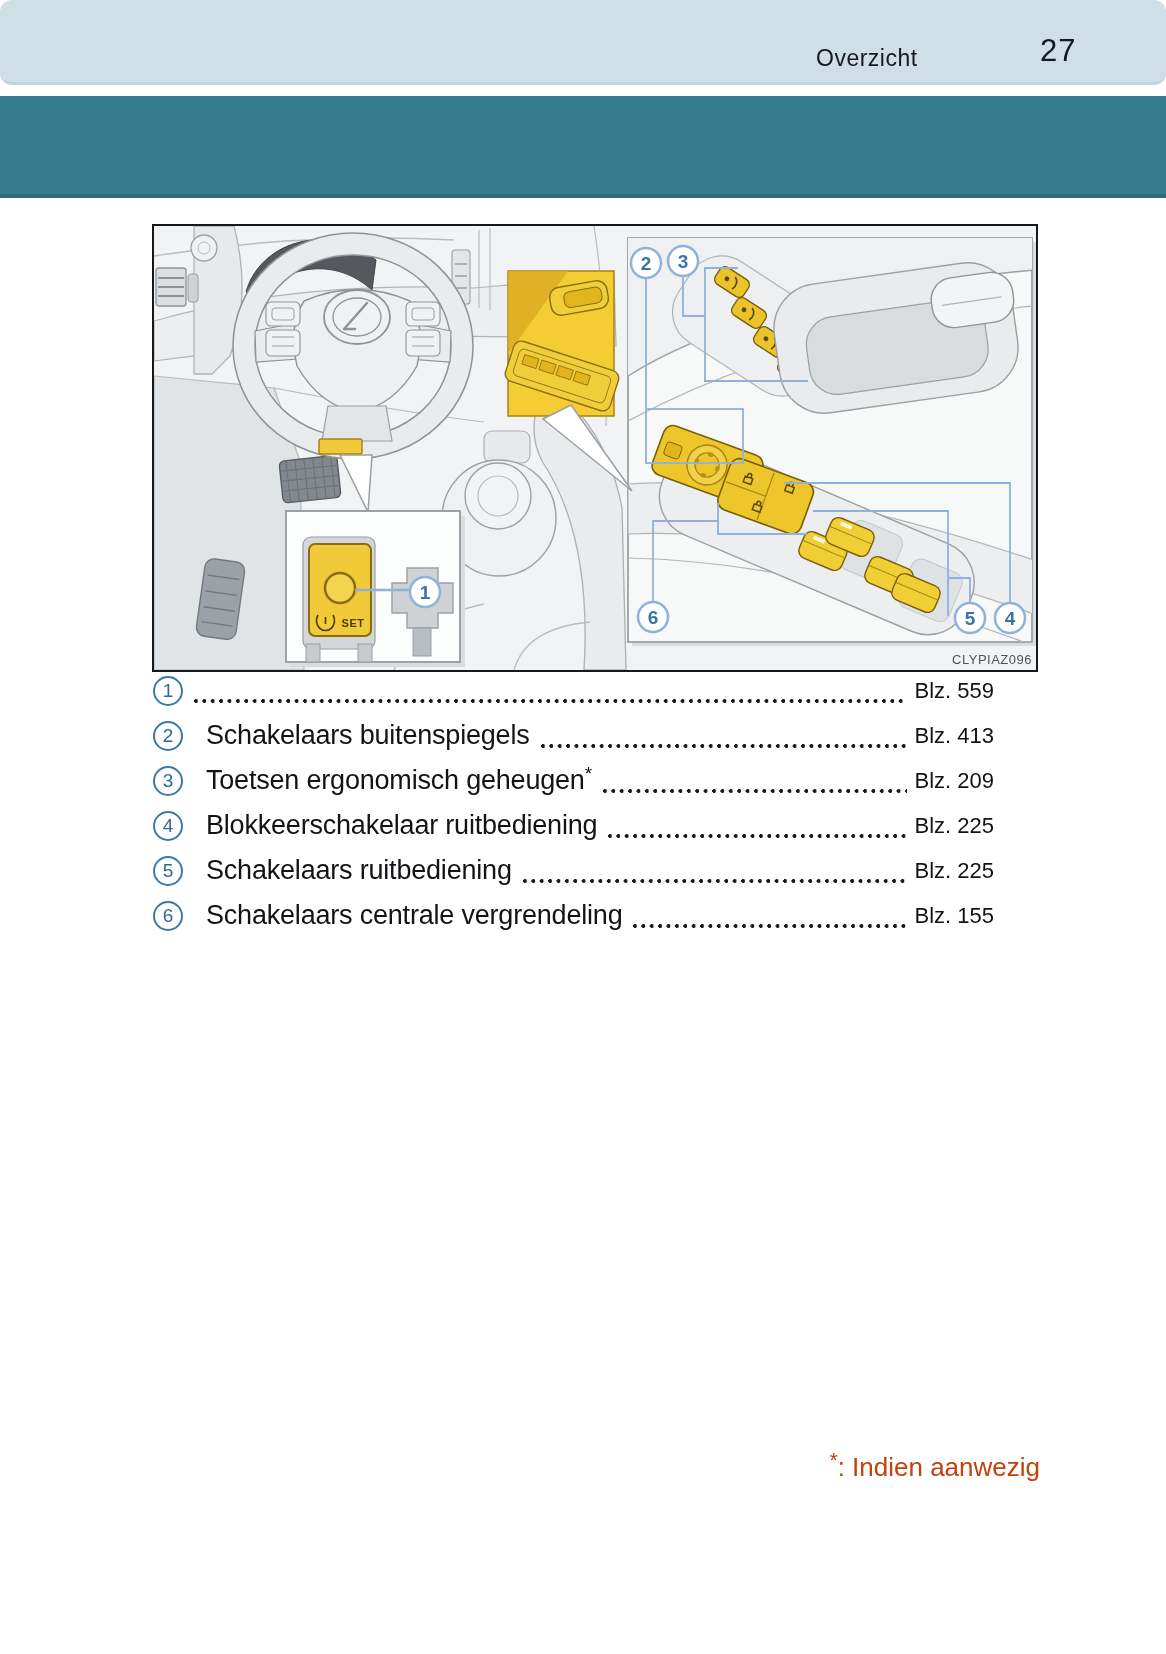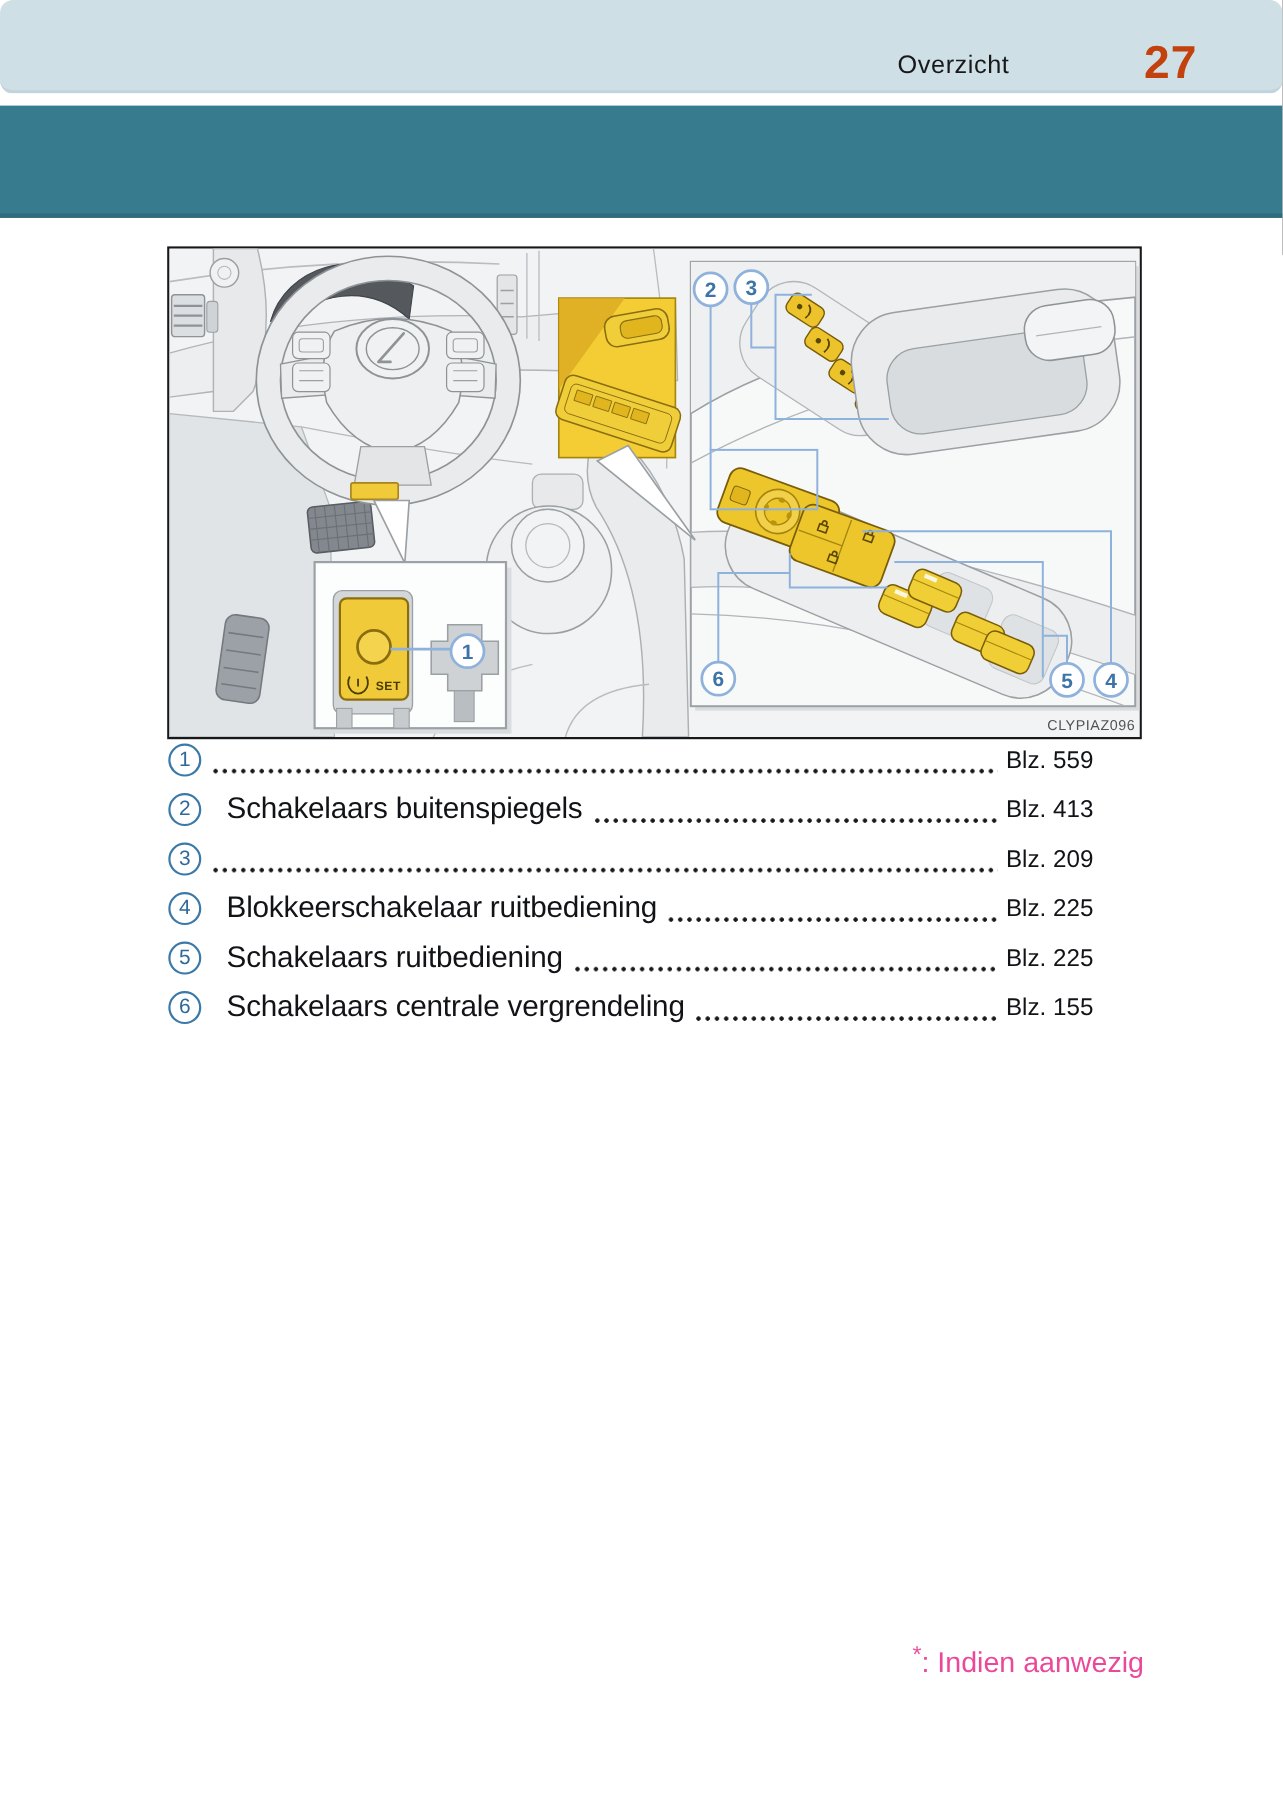--- a/index.html
+++ b/index.html
@@ -2,41 +2,41 @@
 <html><head>
 <meta charset="utf-8">
 <style>
   html,body{margin:0;padding:0;background:#888;}
   .page{position:relative;width:1166px;height:1654px;background:#ffffff;
         font-family:"Liberation Sans", sans-serif;overflow:hidden;margin:0 auto;}
   
   .hdr{position:absolute;top:0;left:0;width:1166px;height:82px;background:#cfdfe6;
        border-bottom:3px solid #c1d3dc;border-radius:12px;}
   .hdr-title{position:absolute;left:816px;top:45px;font-size:23px;color:#16181a;letter-spacing:.5px;}
-  .hdr-page{position:absolute;left:1040px;top:33px;font-size:42px;font-weight:bold;color:#c2410c;letter-spacing:1px;}
+  .hdr-page{position:absolute;left:1040px;top:33px;font-size:31px;font-weight:normal;color:#0f172a;letter-spacing:1px;}
   .teal-band{position:absolute;top:96px;left:0;width:1166px;height:98px;background:#377b8f;
              border-bottom:4px solid #2e6b7e;}
   
   .figure{position:absolute;left:152px;top:224px;width:882px;height:444px;
           border:2px solid #17181a;background:#f2f3f4;}
   .figure svg{display:block;width:100%;height:100%;}
   
   .legend{position:absolute;left:153px;top:668px;width:841px;}
   .legend-row{display:flex;align-items:center;height:45px;}
   .badge{flex:none;width:30px;height:30px;box-sizing:border-box;border:2.5px solid #3a79a8;
          border-radius:50%;color:#2f689a;font-size:19px;display:flex;align-items:center;
          justify-content:center;background:#fff;}
   .lbl{margin-left:23px;font-size:27px;color:#121316;white-space:nowrap;letter-spacing:-.2px;}
   .lbl-sup{font-size:19px;position:relative;top:-9px;}
   .leader{flex:1;min-width:6px;align-self:flex-end;height:14px;margin:0 8px 9px 10px;
           background-image:radial-gradient(circle at 3px 3px,#17181a 1.7px,transparent 2.2px);
           background-size:8.4px 6px;background-repeat:repeat-x;background-position:left bottom;}
   .pg{flex:none;font-size:22px;color:#121316;white-space:nowrap;}
   
-  .footnote{position:absolute;top:1496px;right:126px;font-size:26px;color:#ec4899;}
+  .footnote{position:absolute;top:1452px;right:126px;font-size:26px;color:#c2410c;}
   .fn-sym{font-size:21px;position:relative;top:-9px;}
   
   .callout-num{font-size:19px;fill:#3c74a8;font-weight:bold;}
   .fig-code{font-size:13px;fill:#4f5457;letter-spacing:.5px;}
   .set-txt{font-size:11px;font-weight:bold;fill:#4a3c00;letter-spacing:.5px;}
 </style>
 </head>
 <body>
 
 <div class="page">
@@ -316,20 +316,21 @@
       <span class="pg">Blz. 559</span>
     </div>
     <div class="legend-row">
       <span class="badge">2</span>
       <span class="lbl"><span>Schakelaars buitenspiegels</span><span class="lbl-sup"></span></span>
       <span class="leader"></span>
       <span class="pg">Blz. 413</span>
     </div>
     <div class="legend-row">
       <span class="badge">3</span>
+      <span class="lbl"><span>Toetsen ergonomisch geheugen</span><span class="lbl-sup">*</span></span>
       <span class="leader"></span>
       <span class="pg">Blz. 209</span>
     </div>
     <div class="legend-row">
       <span class="badge">4</span>
       <span class="lbl"><span>Blokkeerschakelaar ruitbediening</span><span class="lbl-sup"></span></span>
       <span class="leader"></span>
       <span class="pg">Blz. 225</span>
     </div>
     <div class="legend-row">

